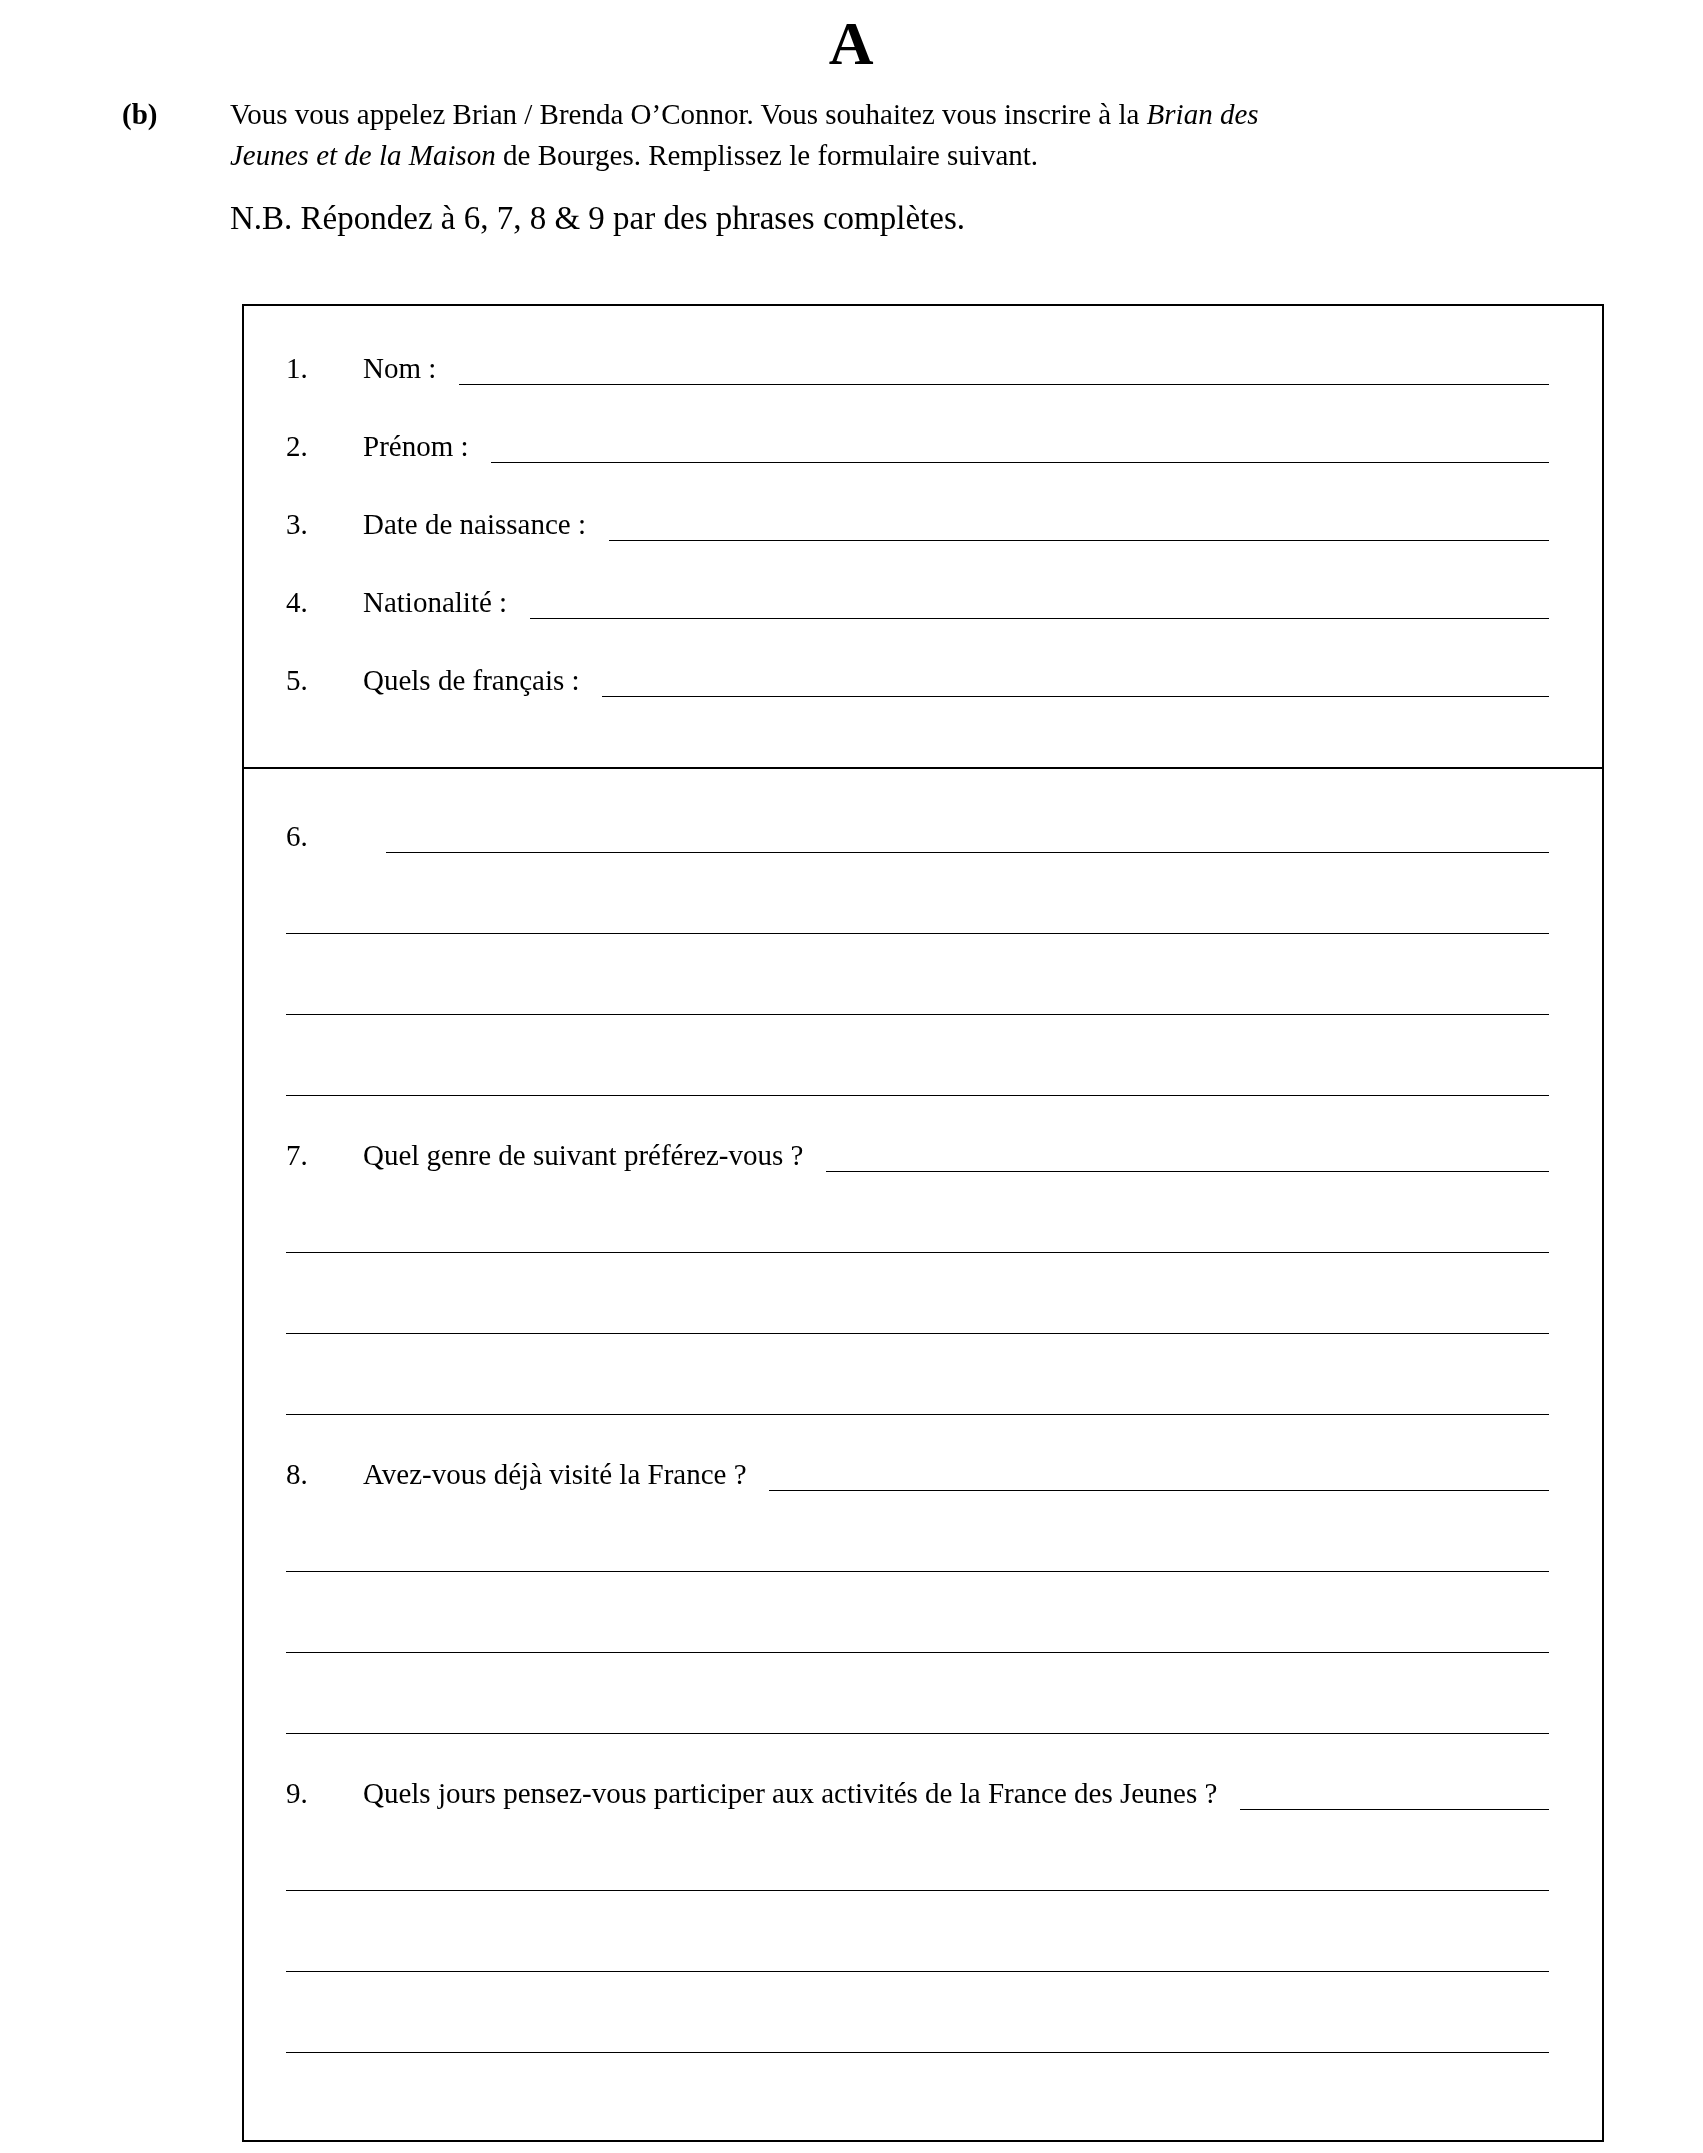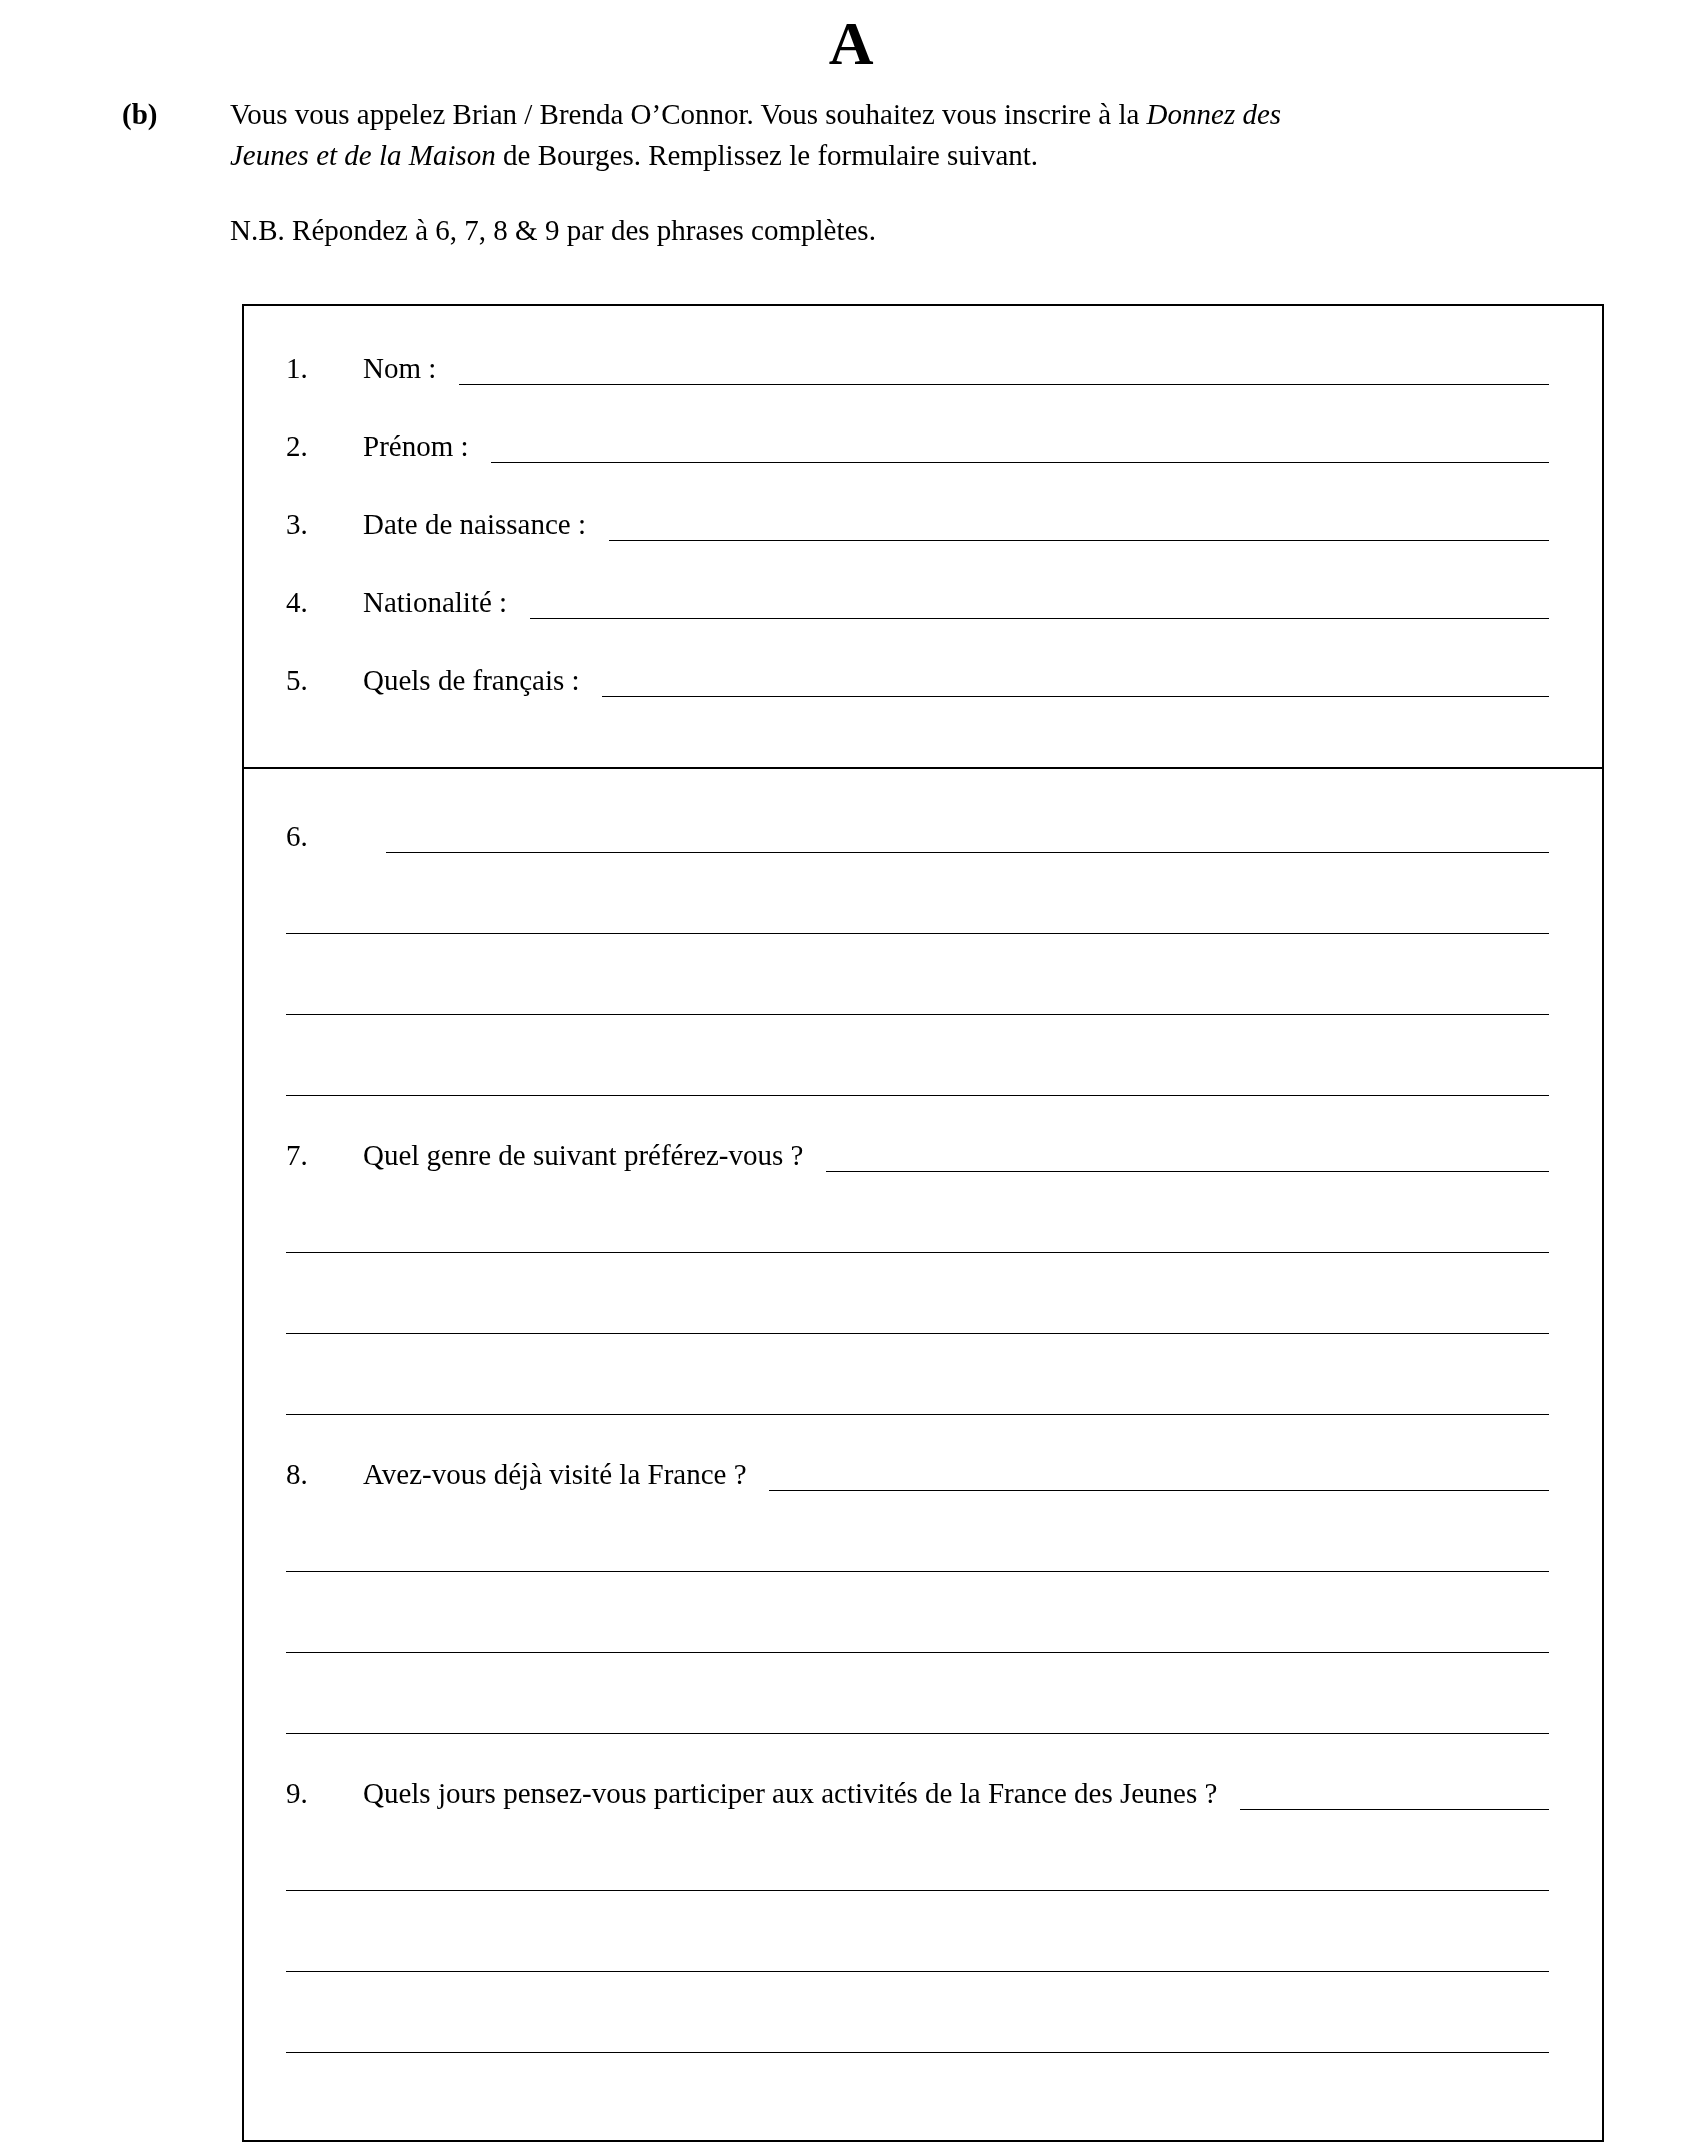--- a/index.html
+++ b/index.html
@@ -43,23 +43,23 @@
     font-weight: bold;
     flex: 0 0 auto;
   }
   .intro-text {
     flex: 1;
   }
   .intro-line { white-space: nowrap; }
   .italic { font-style: italic; }
   .nb-note {
     position: absolute;
-    top: 214px;
+    top: 200px;
     left: 230px;
-    font-size: 29px;
+    font-size: 33px;
   }
   .form-box {
     position: absolute;
     left: 242px;
     top: 304px;
     width: 1362px;
     height: 1838px;
     border: 2.8px solid #000000;
     background: #ffffff;
   }
@@ -109,21 +109,21 @@
 </head>
 <body>
 
 <div class="page">
 
   <div class="section-letter">A</div>
 
   <div class="intro-block">
     <div class="part-label">(b)</div>
     <div class="intro-text">
-      <div class="intro-line"><span>Vous vous appelez Brian / Brenda O’Connor.  Vous souhaitez vous inscrire à la </span><span class="italic">Donnez des</span></div>
+      <div class="intro-line"><span>Vous vous appelez Brian / Brenda O’Connor.  Vous souhaitez vous inscrire à la </span><span class="italic">Brian des</span></div>
       <div class="intro-line"><span class="italic">Jeunes et de la Maison</span><span> de Bourges.  Remplissez le formulaire suivant.</span></div>
     </div>
   </div>
 
   <div class="nb-note">N.B.  Répondez à 6, 7, 8 &amp; 9 par des phrases complètes.</div>
 
   <div class="form-box">
 
     <div class="box-top">
 

